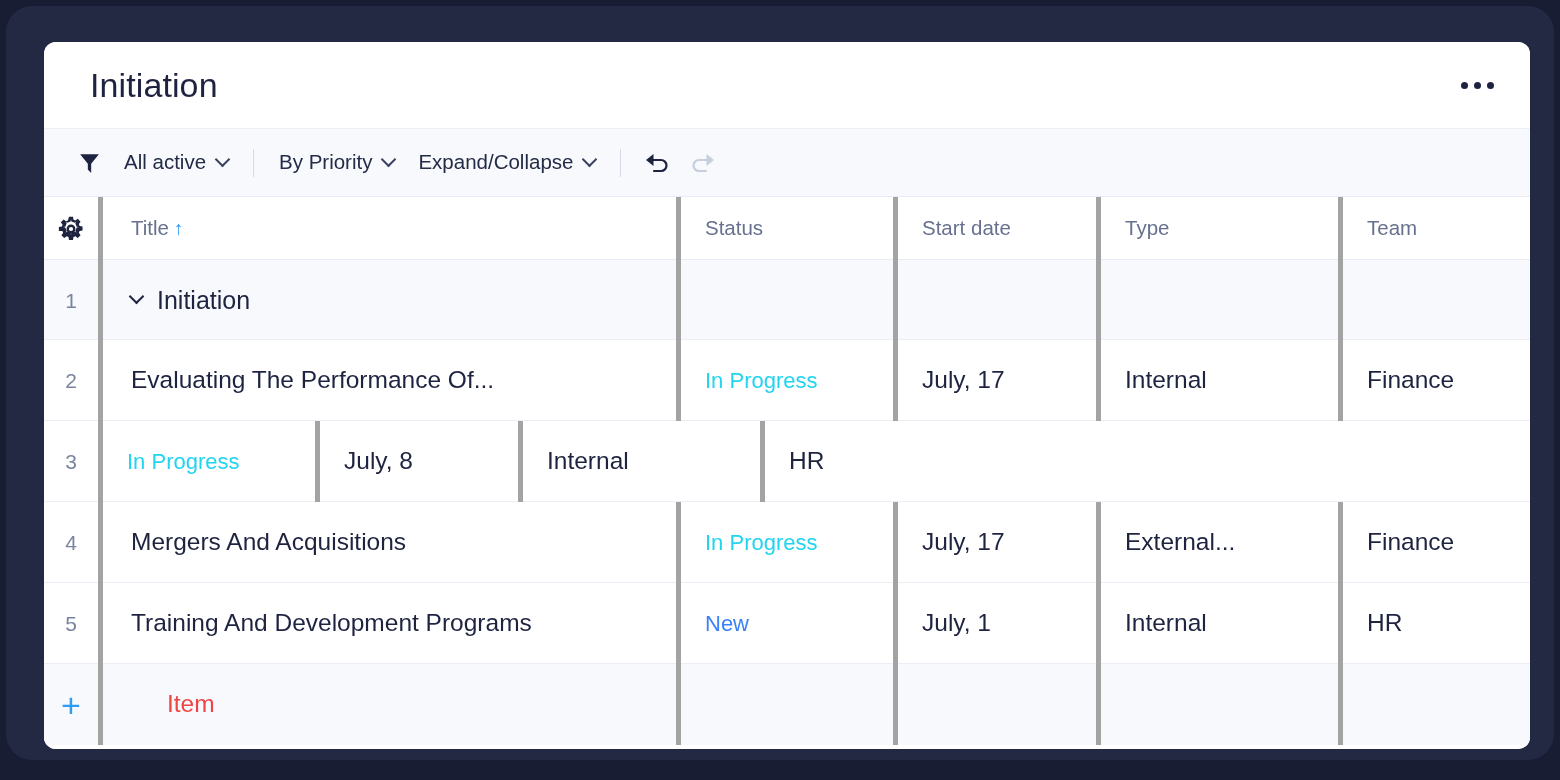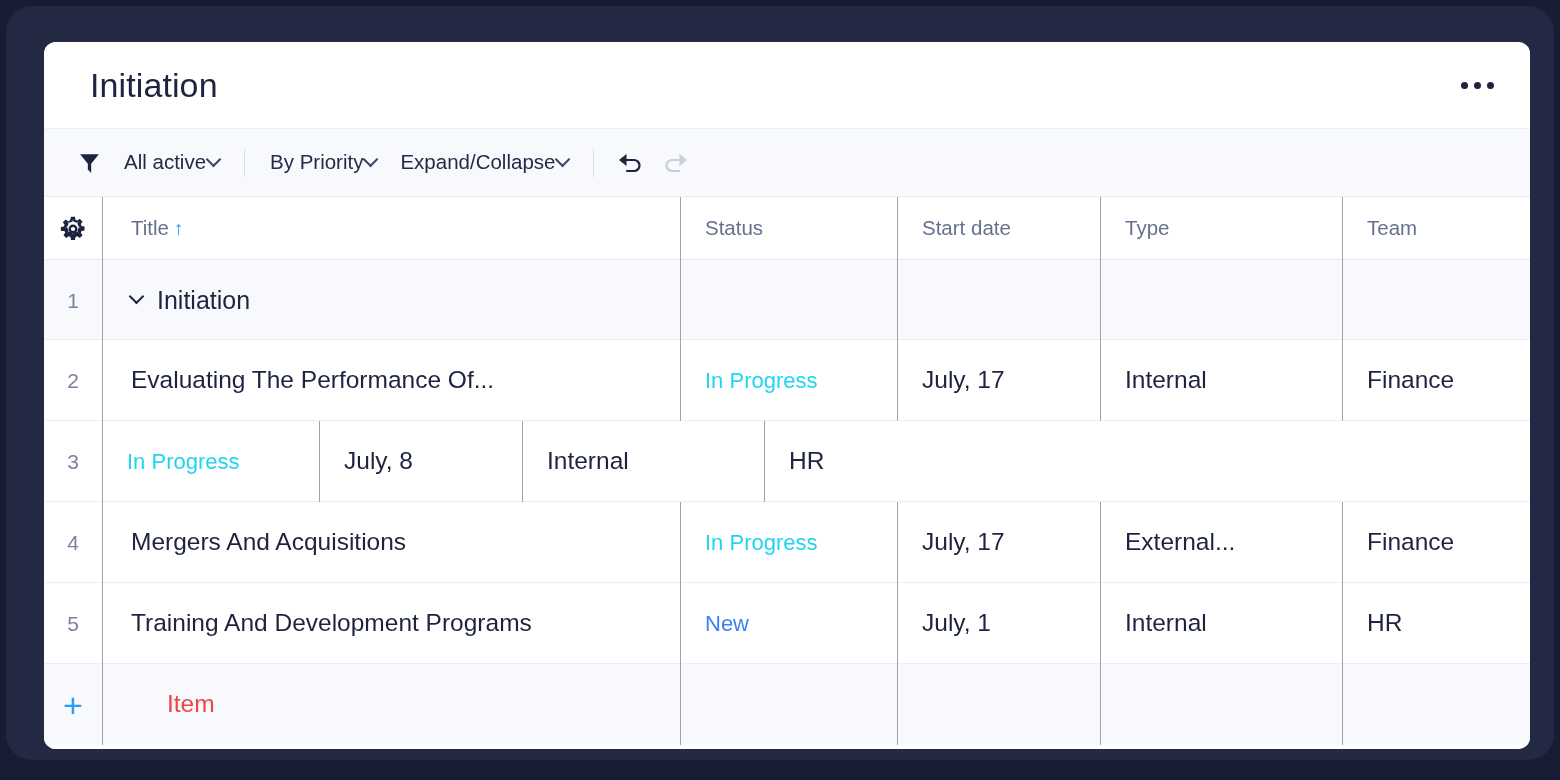--- a/index.html
+++ b/index.html
@@ -93,21 +93,21 @@
     height: 46px;
     display: flex;
     align-items: center;
     justify-content: center;
     cursor: pointer;
     border-radius: 5px;
   }
   .tb-dropdown {
     display: flex;
     align-items: center;
-    gap: 2px;
+    gap: 11px;
     padding: 7px 12px;
     cursor: pointer;
     border-radius: 5px;
     white-space: nowrap;
   }
   .tb-dropdown .label {
     font-size: 20.5px;
     color: #242b47;
     line-height: 1;
   }
@@ -135,21 +135,21 @@
     background: #ffffff;
     overflow: hidden;
   }
   .row {
     display: flex;
     flex: 0 0 auto;
     border-bottom: 1px solid #eaeef5;
   }
   .cell {
     flex: 0 0 auto;
-    border-right: 1px solid #a3a3a3;
+    border-right: 5px solid #a3a3a3;
     display: flex;
     align-items: center;
     overflow: hidden;
     white-space: nowrap;
   }
   .c-num   { width: 59px;  justify-content: center; }
   .c-title { width: 578px; padding-left: 28px; }
   .c-status{ width: 217px; padding-left: 24px; }
   .c-start { width: 203px; padding-left: 24px; }
   .c-type  { width: 242px; padding-left: 24px; }

